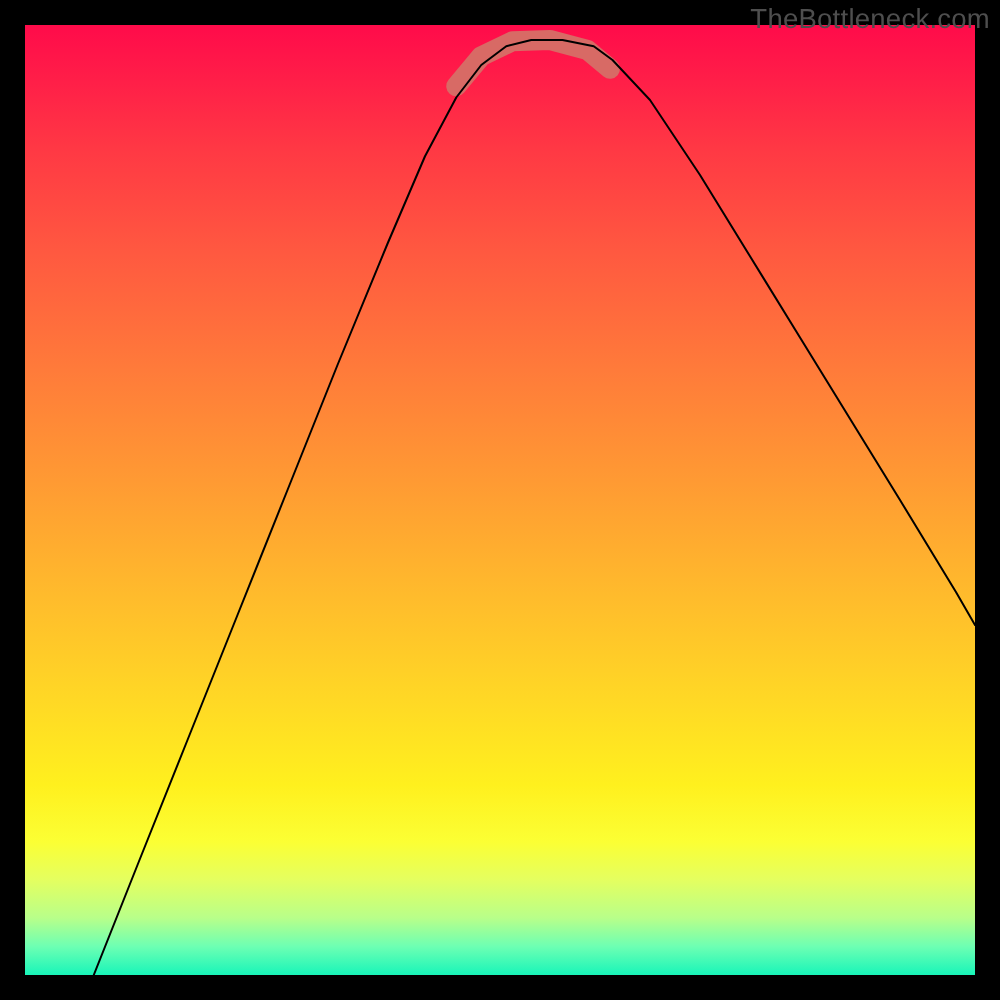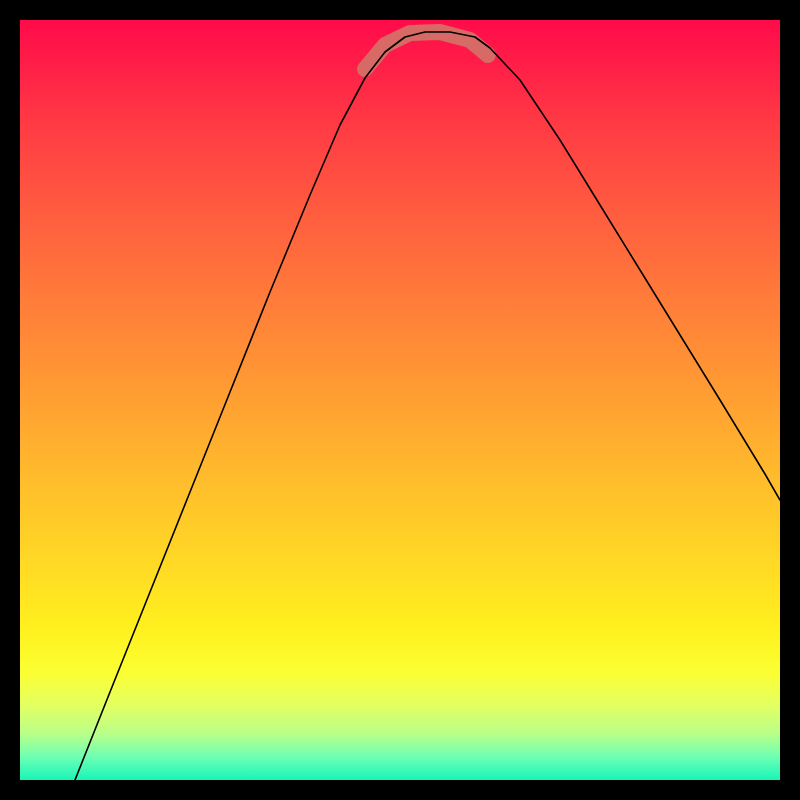--- a/index.html
+++ b/index.html
@@ -85,13 +85,14 @@
     <div class="gradient-bg"></div>
 
     <svg class="curve-svg" viewBox="0 0 760 760" preserveAspectRatio="none">
 
       <path id="bump" class="bump-path" d="M345 49 L365 25 L390 13 L420 12 L450 20 L468 35"></path>
 
       <path id="curve" class="curve-path" d="M55 760 L90 672 L130 572 L170 472 L210 372 L250 272 L290 175 L320 105 L345 58 L365 32 L385 17 L405 12 L430 12 L455 17 L470 28 L500 60 L540 120 L580 185 L620 250 L660 315 L700 380 L745 454 L760 480"></path>
     </svg>
   </div>
 
+  <div class="watermark">TheBottleneck.com</div>
 </div>
 
 </body></html>

